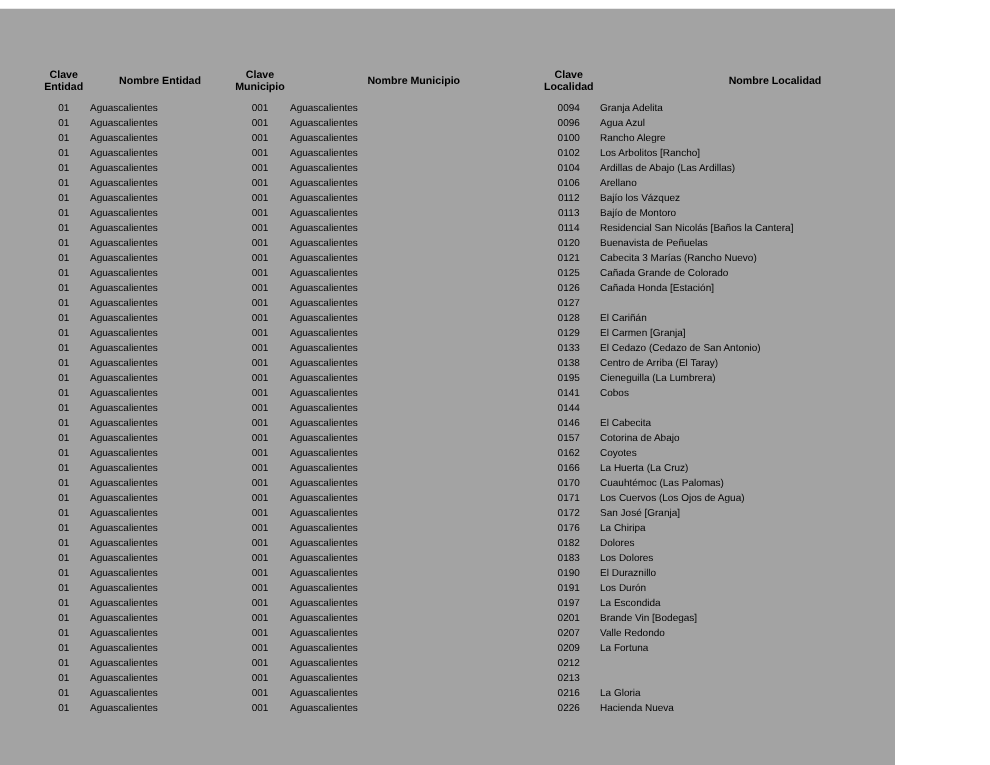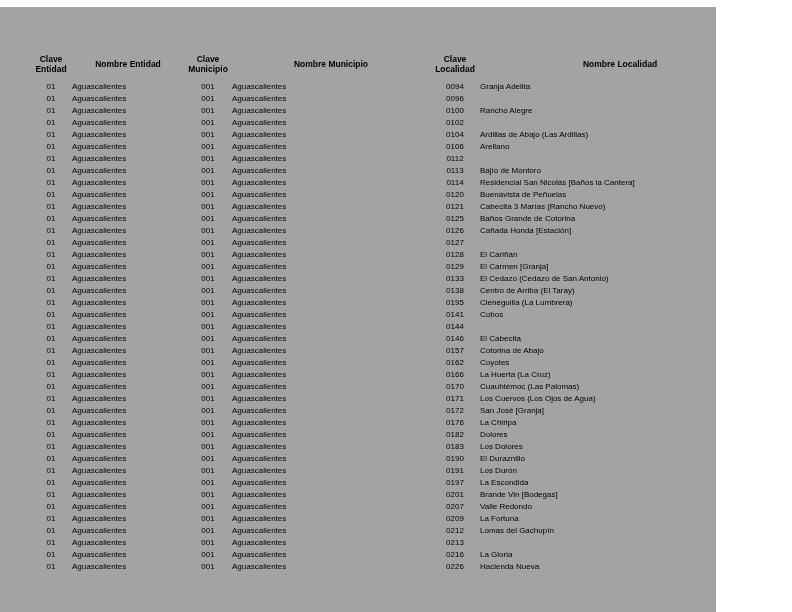--- a/index.html
+++ b/index.html
@@ -79,37 +79,39 @@
     <div class="td num">0094</div>
     <div class="td name">Granja Adelita</div>
   </div>
 
   <div class="tr">
     <div class="td num">01</div>
     <div class="td name">Aguascalientes</div>
     <div class="td num">001</div>
     <div class="td name">Aguascalientes</div>
     <div class="td num">0096</div>
+    <div class="td name">Agua Azul</div>
   </div>
 
   <div class="tr">
     <div class="td num">01</div>
     <div class="td name">Aguascalientes</div>
     <div class="td num">001</div>
     <div class="td name">Aguascalientes</div>
     <div class="td num">0100</div>
     <div class="td name">Rancho Alegre</div>
   </div>
 
   <div class="tr">
     <div class="td num">01</div>
     <div class="td name">Aguascalientes</div>
     <div class="td num">001</div>
     <div class="td name">Aguascalientes</div>
     <div class="td num">0102</div>
+    <div class="td name">Los Arbolitos [Rancho]</div>
   </div>
 
   <div class="tr">
     <div class="td num">01</div>
     <div class="td name">Aguascalientes</div>
     <div class="td num">001</div>
     <div class="td name">Aguascalientes</div>
     <div class="td num">0104</div>
     <div class="td name">Ardillas de Abajo (Las Ardillas)</div>
   </div>
@@ -122,20 +124,21 @@
     <div class="td num">0106</div>
     <div class="td name">Arellano</div>
   </div>
 
   <div class="tr">
     <div class="td num">01</div>
     <div class="td name">Aguascalientes</div>
     <div class="td num">001</div>
     <div class="td name">Aguascalientes</div>
     <div class="td num">0112</div>
+    <div class="td name">Bajío los Vázquez</div>
   </div>
 
   <div class="tr">
     <div class="td num">01</div>
     <div class="td name">Aguascalientes</div>
     <div class="td num">001</div>
     <div class="td name">Aguascalientes</div>
     <div class="td num">0113</div>
     <div class="td name">Bajío de Montoro</div>
   </div>
@@ -166,21 +169,21 @@
     <div class="td num">0121</div>
     <div class="td name">Cabecita 3 Marías (Rancho Nuevo)</div>
   </div>
 
   <div class="tr">
     <div class="td num">01</div>
     <div class="td name">Aguascalientes</div>
     <div class="td num">001</div>
     <div class="td name">Aguascalientes</div>
     <div class="td num">0125</div>
-    <div class="td name">Baños Grande de Cotorina</div>
+    <div class="td name">Cañada Grande de Colorado</div>
   </div>
 
   <div class="tr">
     <div class="td num">01</div>
     <div class="td name">Aguascalientes</div>
     <div class="td num">001</div>
     <div class="td name">Aguascalientes</div>
     <div class="td num">0126</div>
     <div class="td name">Cañada Honda [Estación]</div>
   </div>
@@ -398,21 +401,20 @@
     <div class="td num">0209</div>
     <div class="td name">La Fortuna</div>
   </div>
 
   <div class="tr">
     <div class="td num">01</div>
     <div class="td name">Aguascalientes</div>
     <div class="td num">001</div>
     <div class="td name">Aguascalientes</div>
     <div class="td num">0212</div>
-    <div class="td name">Lomas del Gachupín</div>
   </div>
 
   <div class="tr">
     <div class="td num">01</div>
     <div class="td name">Aguascalientes</div>
     <div class="td num">001</div>
     <div class="td name">Aguascalientes</div>
     <div class="td num">0213</div>
   </div>
 

